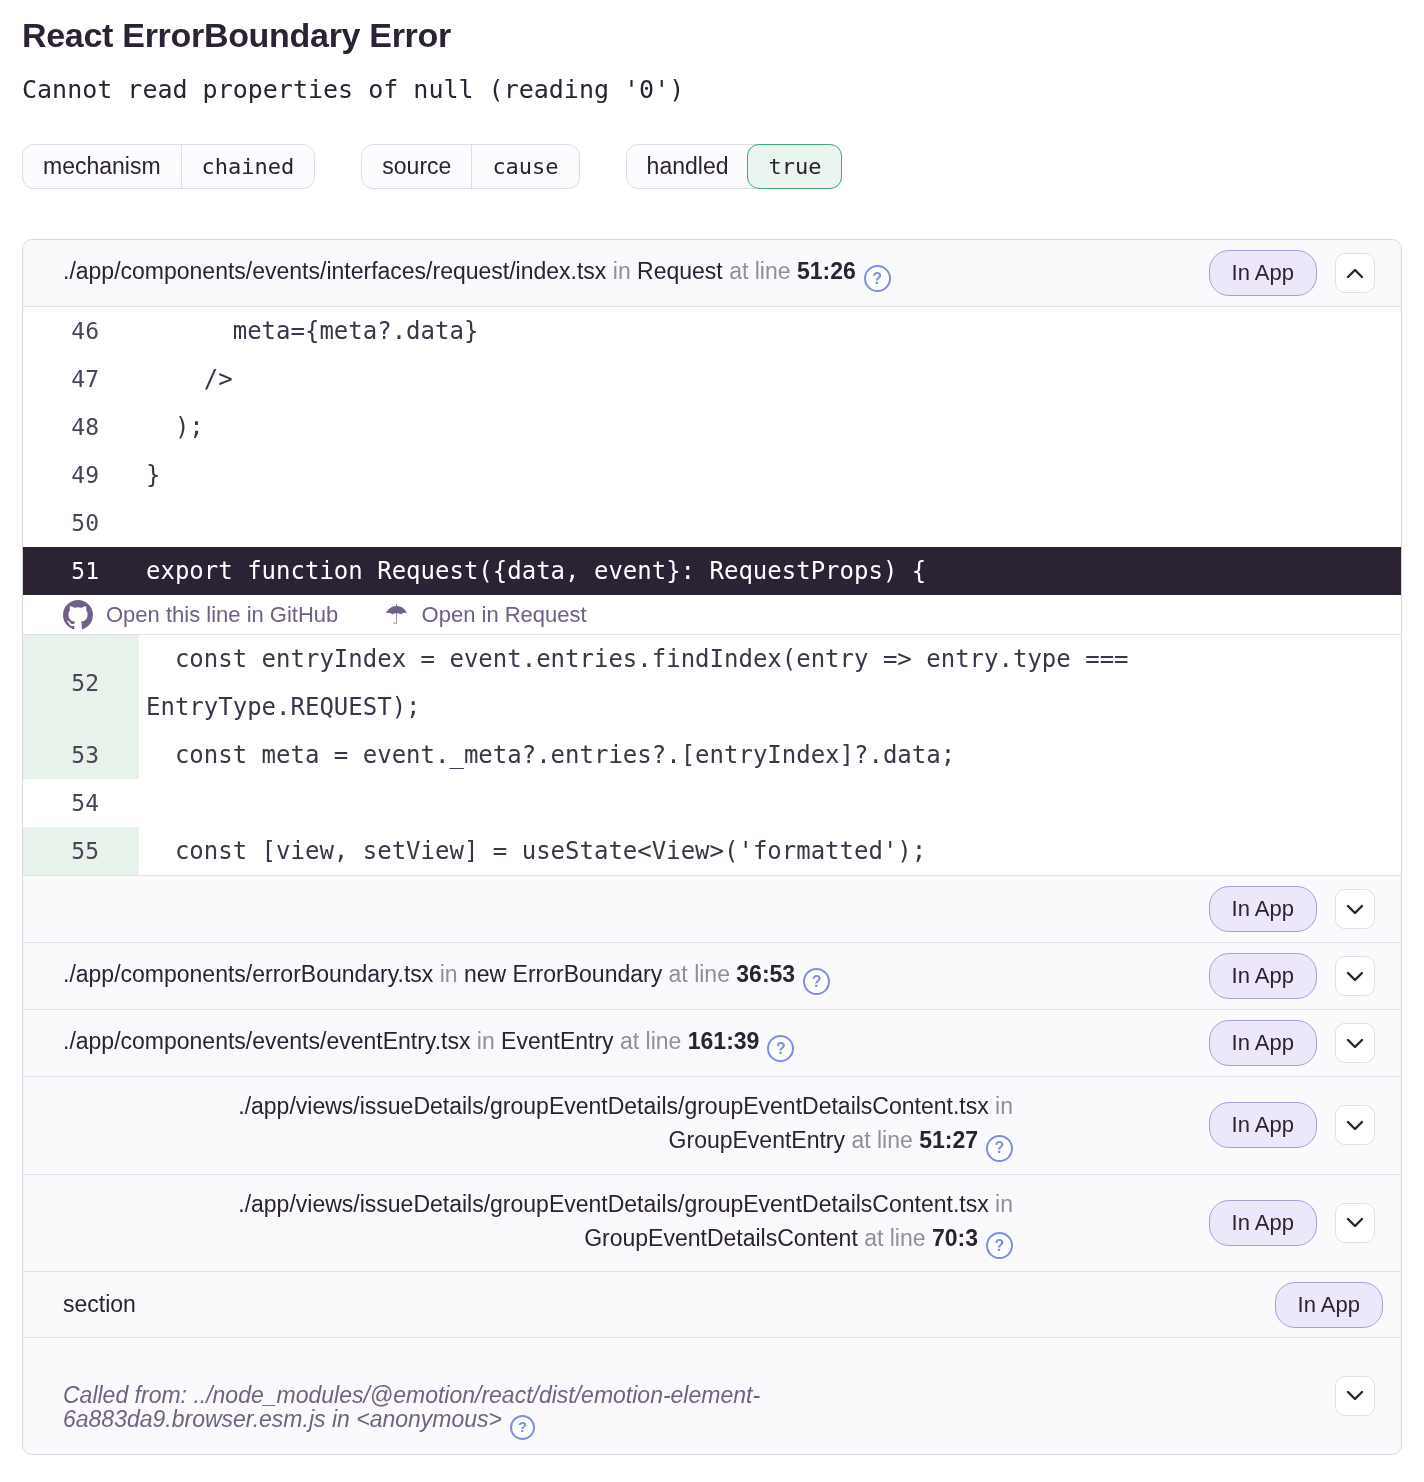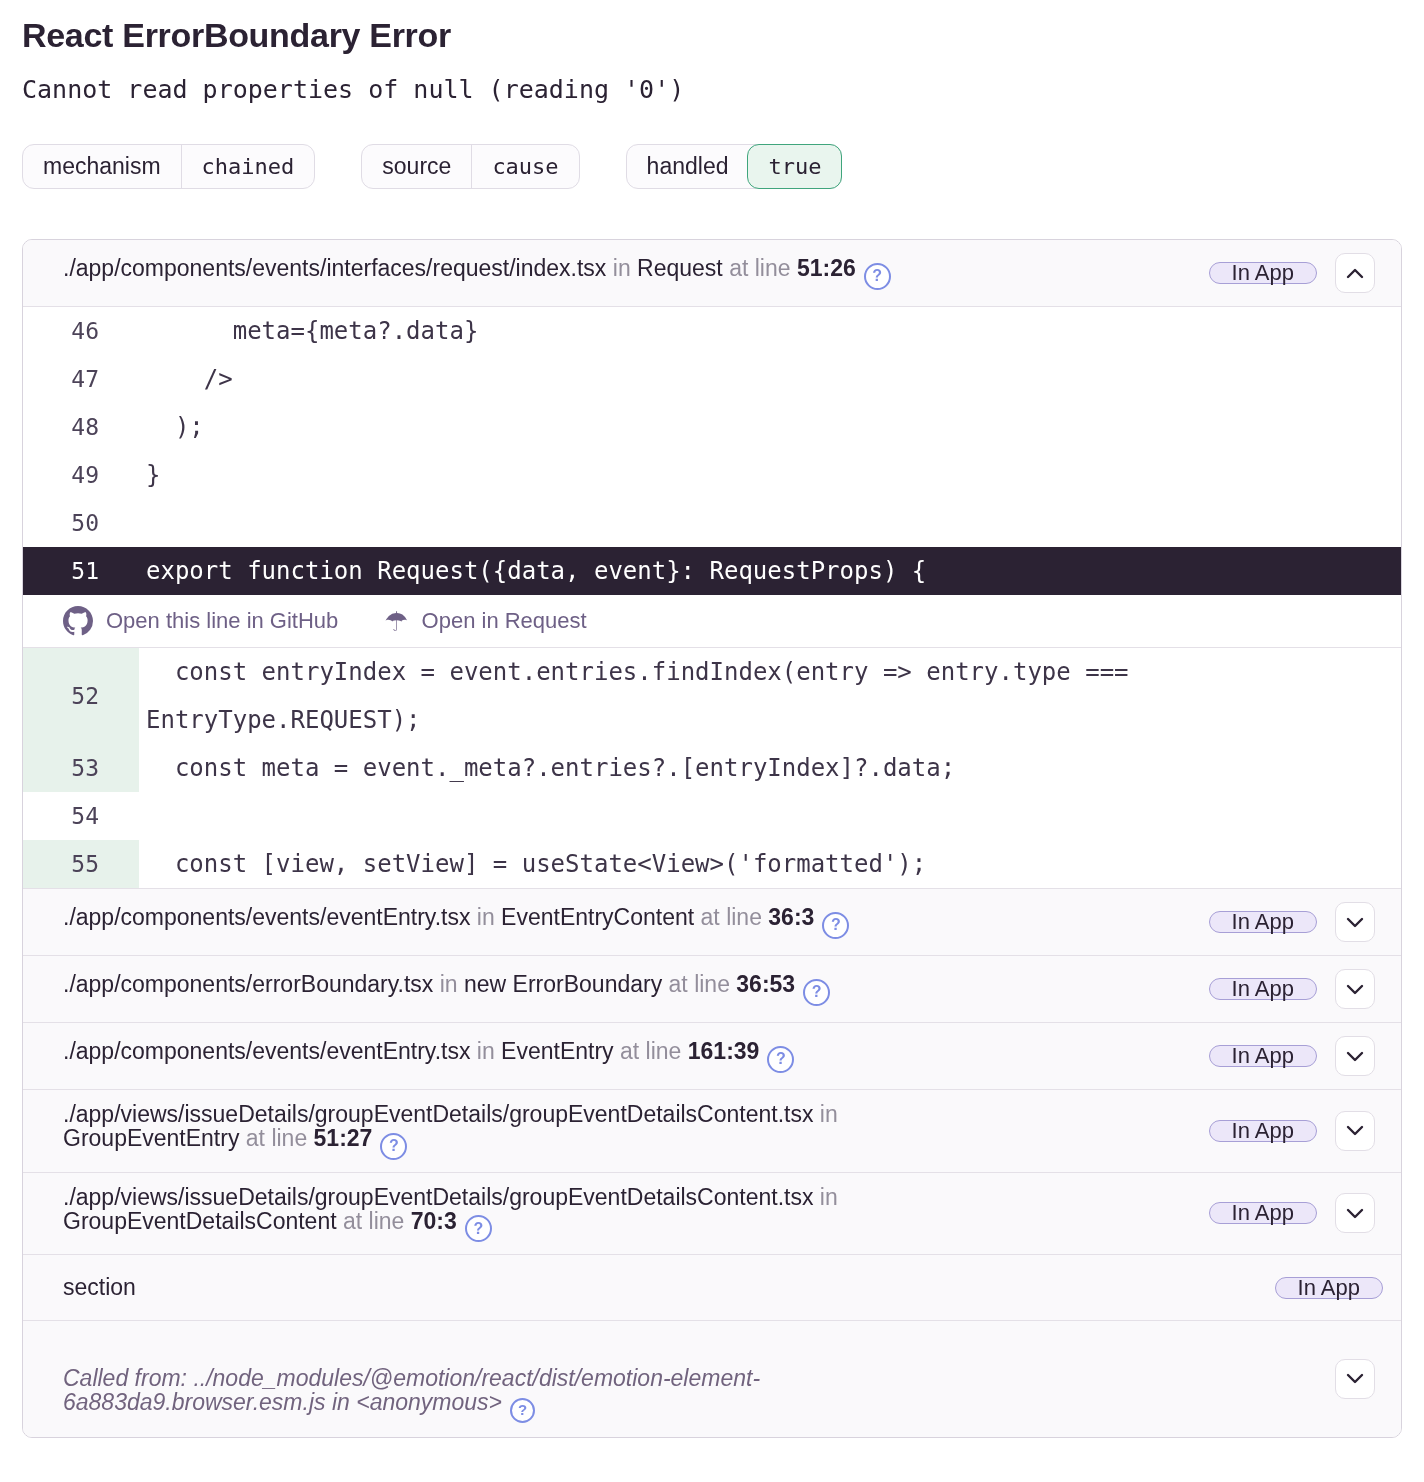--- a/index.html
+++ b/index.html
@@ -53,35 +53,35 @@
   }
   
   .frame-row{
     display:flex;align-items:center;min-height:67px;padding:0 26px 0 40px;
     background:var(--row-bg);
   }
   .frame-row + .frame-row, .code-block + .frame-row, .frame-row.bordered{border-top:1px solid var(--sep);}
   .frame-row.expanded{border-top:none;border-bottom:1px solid var(--sep);}
   .frame-row.tall{padding-top:12px;padding-bottom:12px;}
   .frame-text{
-    max-width:950px;font-size:23px;line-height:24px;color:var(--text-dark);
+    max-width:950px;font-size:23px;line-height:34px;color:var(--text-dark);text-align:right;
   }
   .fname{color:var(--text-dark);}
   .fjoin{color:var(--text-gray);}
   .ffunc{color:var(--text-dark);}
   .flineno{font-weight:700;color:var(--text-dark);}
   .help-icon{
     display:inline-flex;align-items:center;justify-content:center;
     width:27px;height:27px;border:2px solid var(--help);border-radius:50%;
     color:var(--help);font-size:16px;font-weight:700;vertical-align:-5px;margin-left:8px;
     background:#fff;
   }
   .row-controls{margin-left:auto;display:flex;align-items:center;gap:18px;}
   .in-app-pill{
-    display:flex;align-items:center;justify-content:center;height:22px;padding:6px 22px;
+    display:flex;align-items:center;justify-content:center;height:46px;padding:6px 22px;
     border:1.5px solid var(--pill-border);border-radius:20px;background:var(--pill-bg);
     font-size:22px;color:var(--text-dark);white-space:nowrap;
   }
   .chev-btn{
     width:40px;height:40px;border:1px solid #e2dee6;border-radius:10px;background:#fff;
     display:flex;align-items:center;justify-content:center;color:var(--text-dark);
     padding:0;cursor:pointer;
   }
   .chev-btn svg{display:block;}
   .chev-btn.down svg{transform:rotate(180deg);}
@@ -96,21 +96,21 @@
   .code-line pre{
     flex:1;margin:0;padding:0 10px 0 7px;display:flex;align-items:center;
     font-family:"DejaVu Sans Mono",monospace;font-size:24px;line-height:48px;
     color:var(--code-text);white-space:pre-wrap;word-break:normal;overflow-wrap:normal;
   }
   .code-line.active{background:var(--active-bg);}
   .code-line.active .code-gutter{color:#fff;}
   .code-line.active pre{color:#fff;}
   
   .actions-row{
-    display:flex;align-items:center;gap:46px;height:53px;padding-left:40px;
+    display:flex;align-items:center;gap:46px;height:40px;padding-left:40px;
     background:#fff;border-bottom:1px solid var(--sep);
   }
   .action-link{
     display:flex;align-items:center;gap:13px;color:var(--link);font-size:22px;cursor:pointer;
   }
   .action-link .gh-icon svg{display:block;fill:var(--link);}
   .cc-glyph{font-size:27px;line-height:1;color:var(--link);font-family:"DejaVu Sans",sans-serif;}
   
   .section-row{display:flex;align-items:center;min-height:66px;padding:0 18px 0 40px;background:var(--row-bg);border-top:1px solid var(--sep);}
   .section-label{font-size:23px;color:var(--text-dark);}
@@ -215,27 +215,20 @@
         <div class="code-line">
     <div class="code-gutter">54</div>
     <pre></pre>
   </div>
         <div class="code-line covered">
     <div class="code-gutter">55</div>
     <pre>  const [view, setView] = useState&lt;View&gt;('formatted');</pre>
   </div>
       </div>
       <div class="frame-row">
-    <div class="frame-text">
-      <span class="fname">./app/components/events/eventEntry.tsx</span>
-      <span class="fjoin">in</span>
-      <span class="ffunc">EventEntryContent</span>
-      <span class="fjoin">at line</span>
-      <span class="flineno">36:3</span><span class="help-icon">?</span>
-    </div>
     <div class="row-controls">
       <span class="in-app-pill">In App</span>
       <button class="chev-btn down">
         <span>
               <svg width="18" height="11" viewBox="0 0 18 11">
                 <path d="M2 9 L9 2 L16 9" fill="none" stroke="currentColor" stroke-width="2.4" stroke-linecap="round" stroke-linejoin="round"></path>
               </svg>
             </span>
       </button>
     </div>

